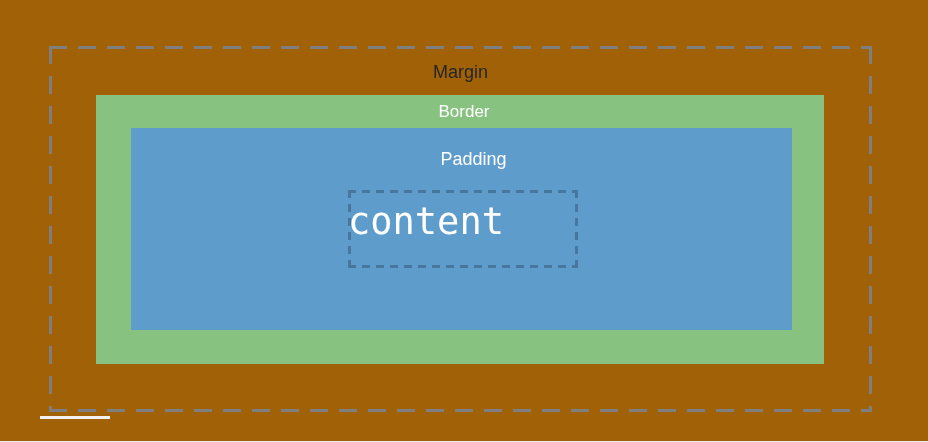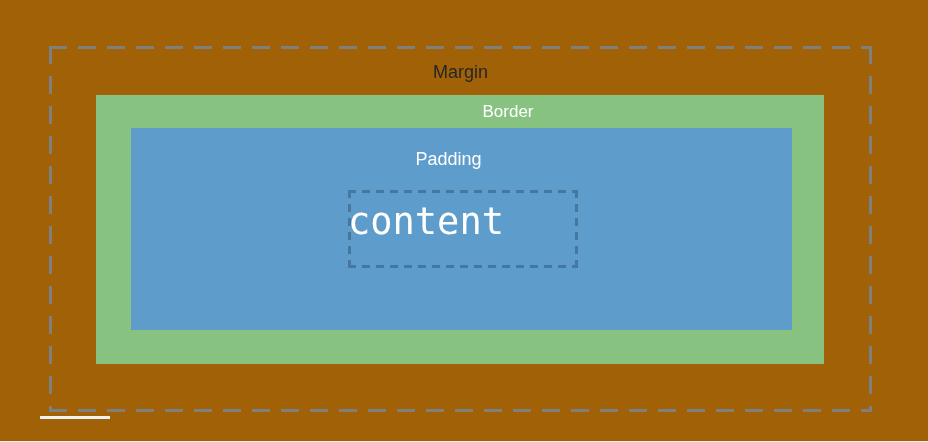--- a/index.html
+++ b/index.html
@@ -136,24 +136,23 @@
     width: 823px;
     font-size: 18px;
     color: #262626;
   }
   #label-border {
     left: 96px;
     top: 103px;
     width: 736px;
     font-size: 17px;
     color: #ffffff;
-    padding-left: 44px;
   }
   #label-padding {
-    left: 118px;
+    left: 143px;
     top: 150px;
     width: 661px;
     font-size: 18px;
     color: #ffffff;
   }
   #label-content {
     position: absolute;
     left: 348px;
     top: 202px;
     width: 230px;

